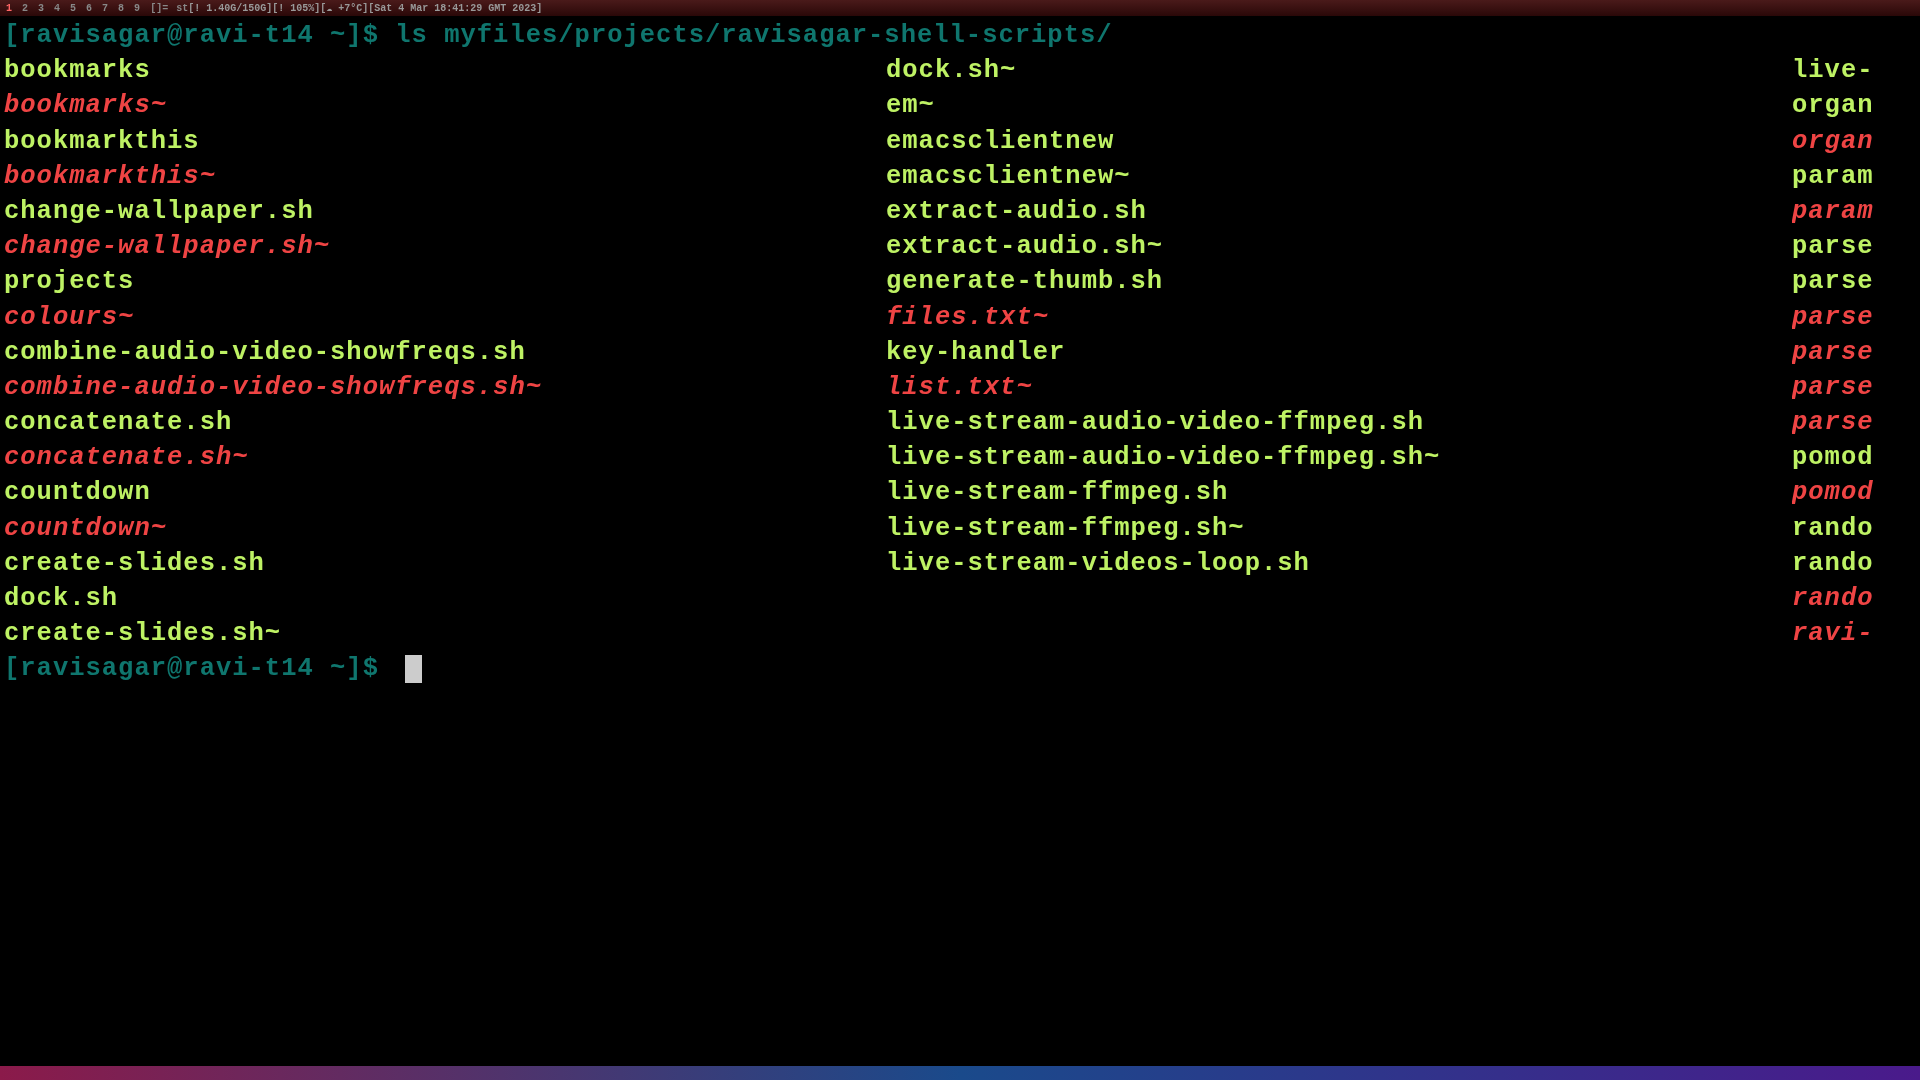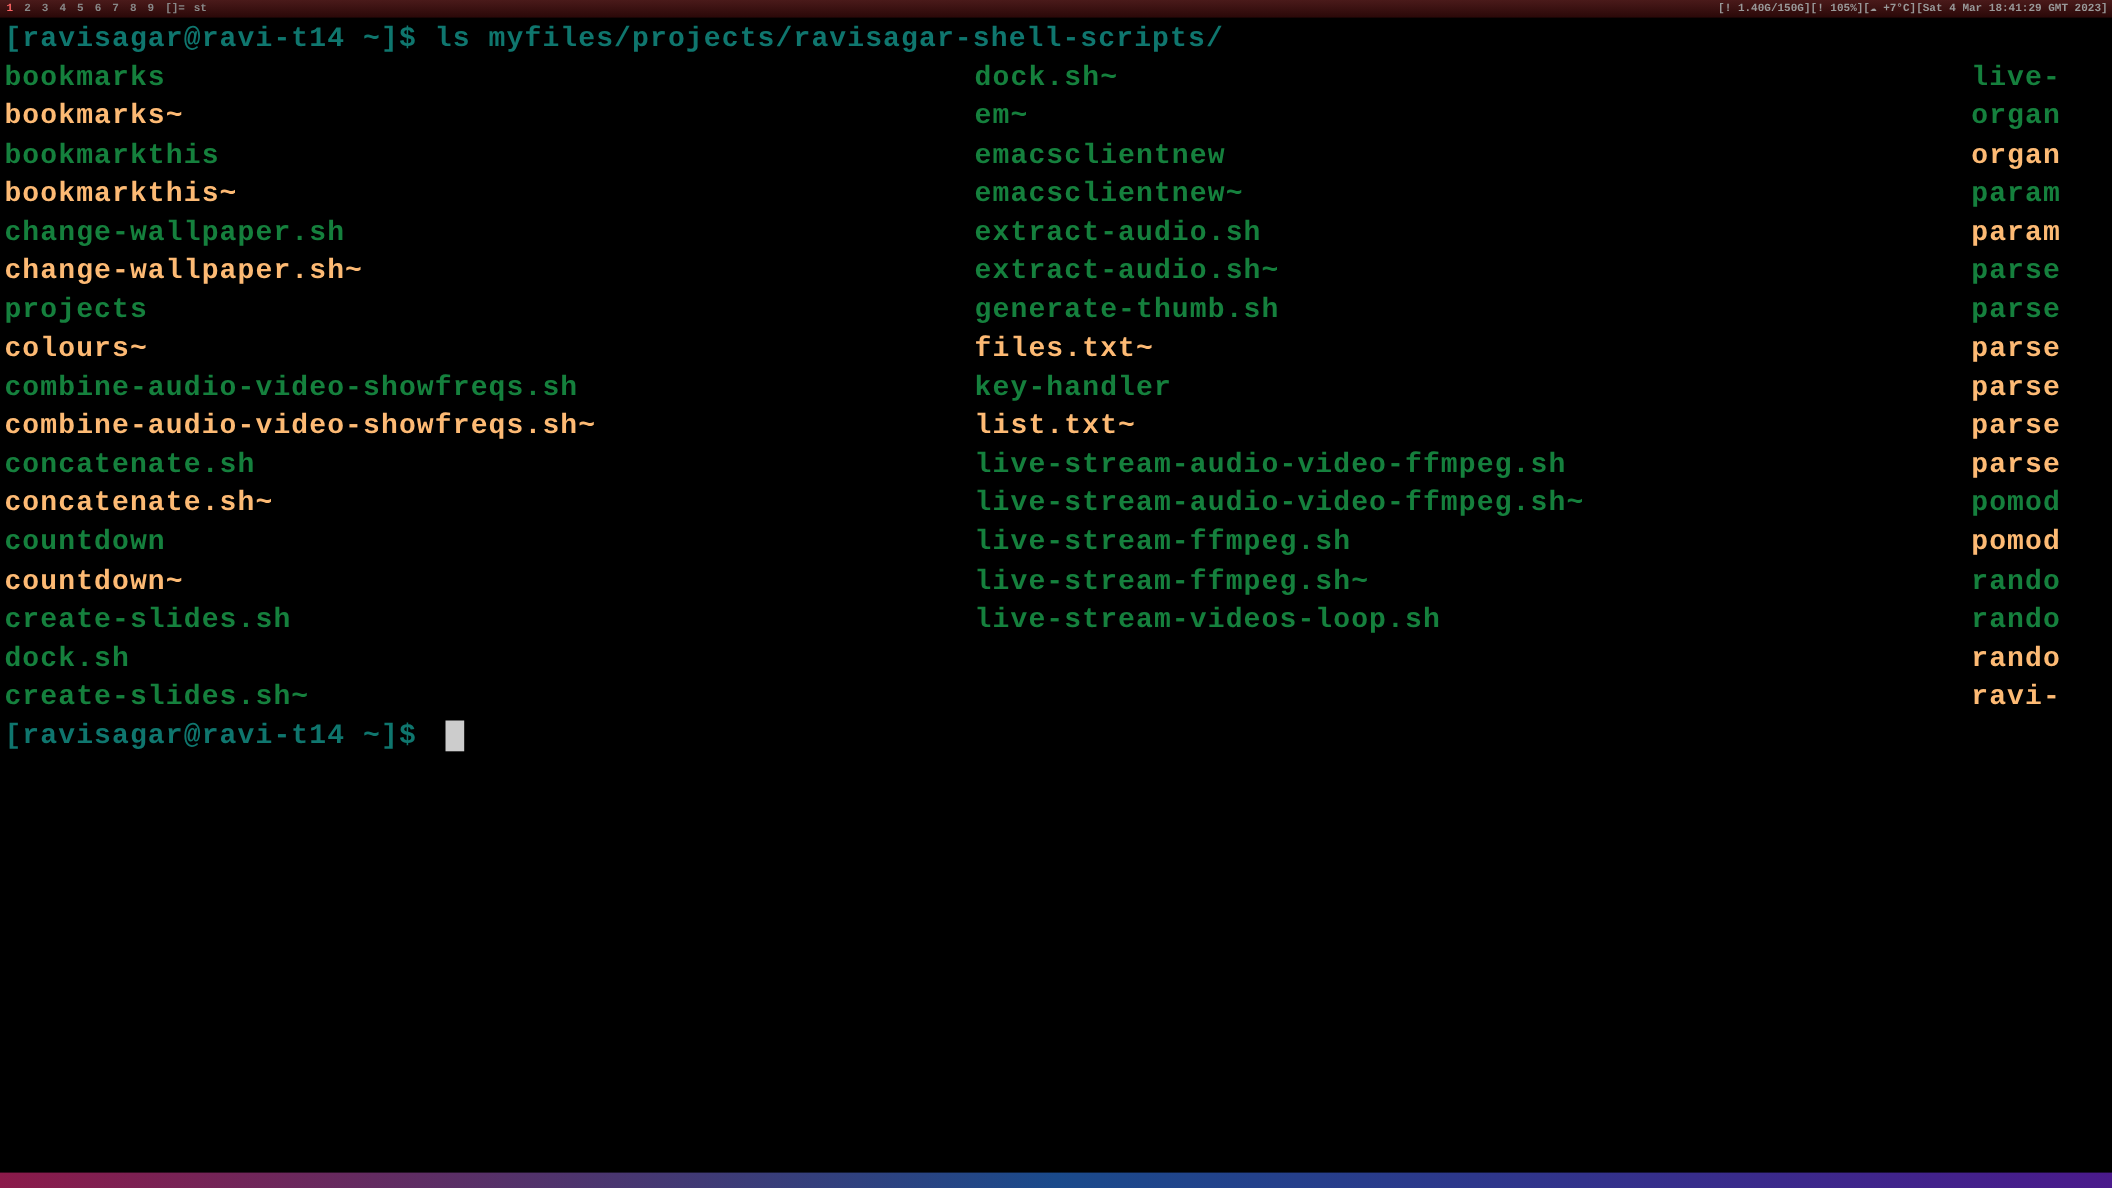--- a/index.html
+++ b/index.html
@@ -19,21 +19,21 @@
   position: relative;
 }
 .topbar {
   height: 16px;
   width: 100%;
   background: linear-gradient(to bottom, #4a1a1a 0%, #2a0808 100%);
   display: flex;
   align-items: center;
   font-size: 10px;
   color: #888;
-  justify-content: space-between;
+  justify-content: flex-start;
   padding: 0 4px;
 }
 .topbar-left {
   display: flex;
   gap: 8px;
   align-items: center;
 }
 .topbar-right {
   display: flex;
   gap: 8px;
@@ -64,24 +64,25 @@
   display: flex;
   flex-direction: column;
 }
 .col1 { width: 882px; }
 .col2 { width: 906px; }
 .col3 { flex: 1; overflow: hidden; }
 .file {
   white-space: nowrap;
 }
 .exec {
-  color: #15803d;
+  color: #bef264;
 }
 .regular {
-  color: #fdba74;
+  color: #ef4444;
+  font-style: italic;
 }
 .cursor {
   display: inline-block;
   width: 17px;
   height: 28px;
   background: #ccc;
   vertical-align: text-bottom;
   margin-left: 10px;
 }
 .bottombar {

